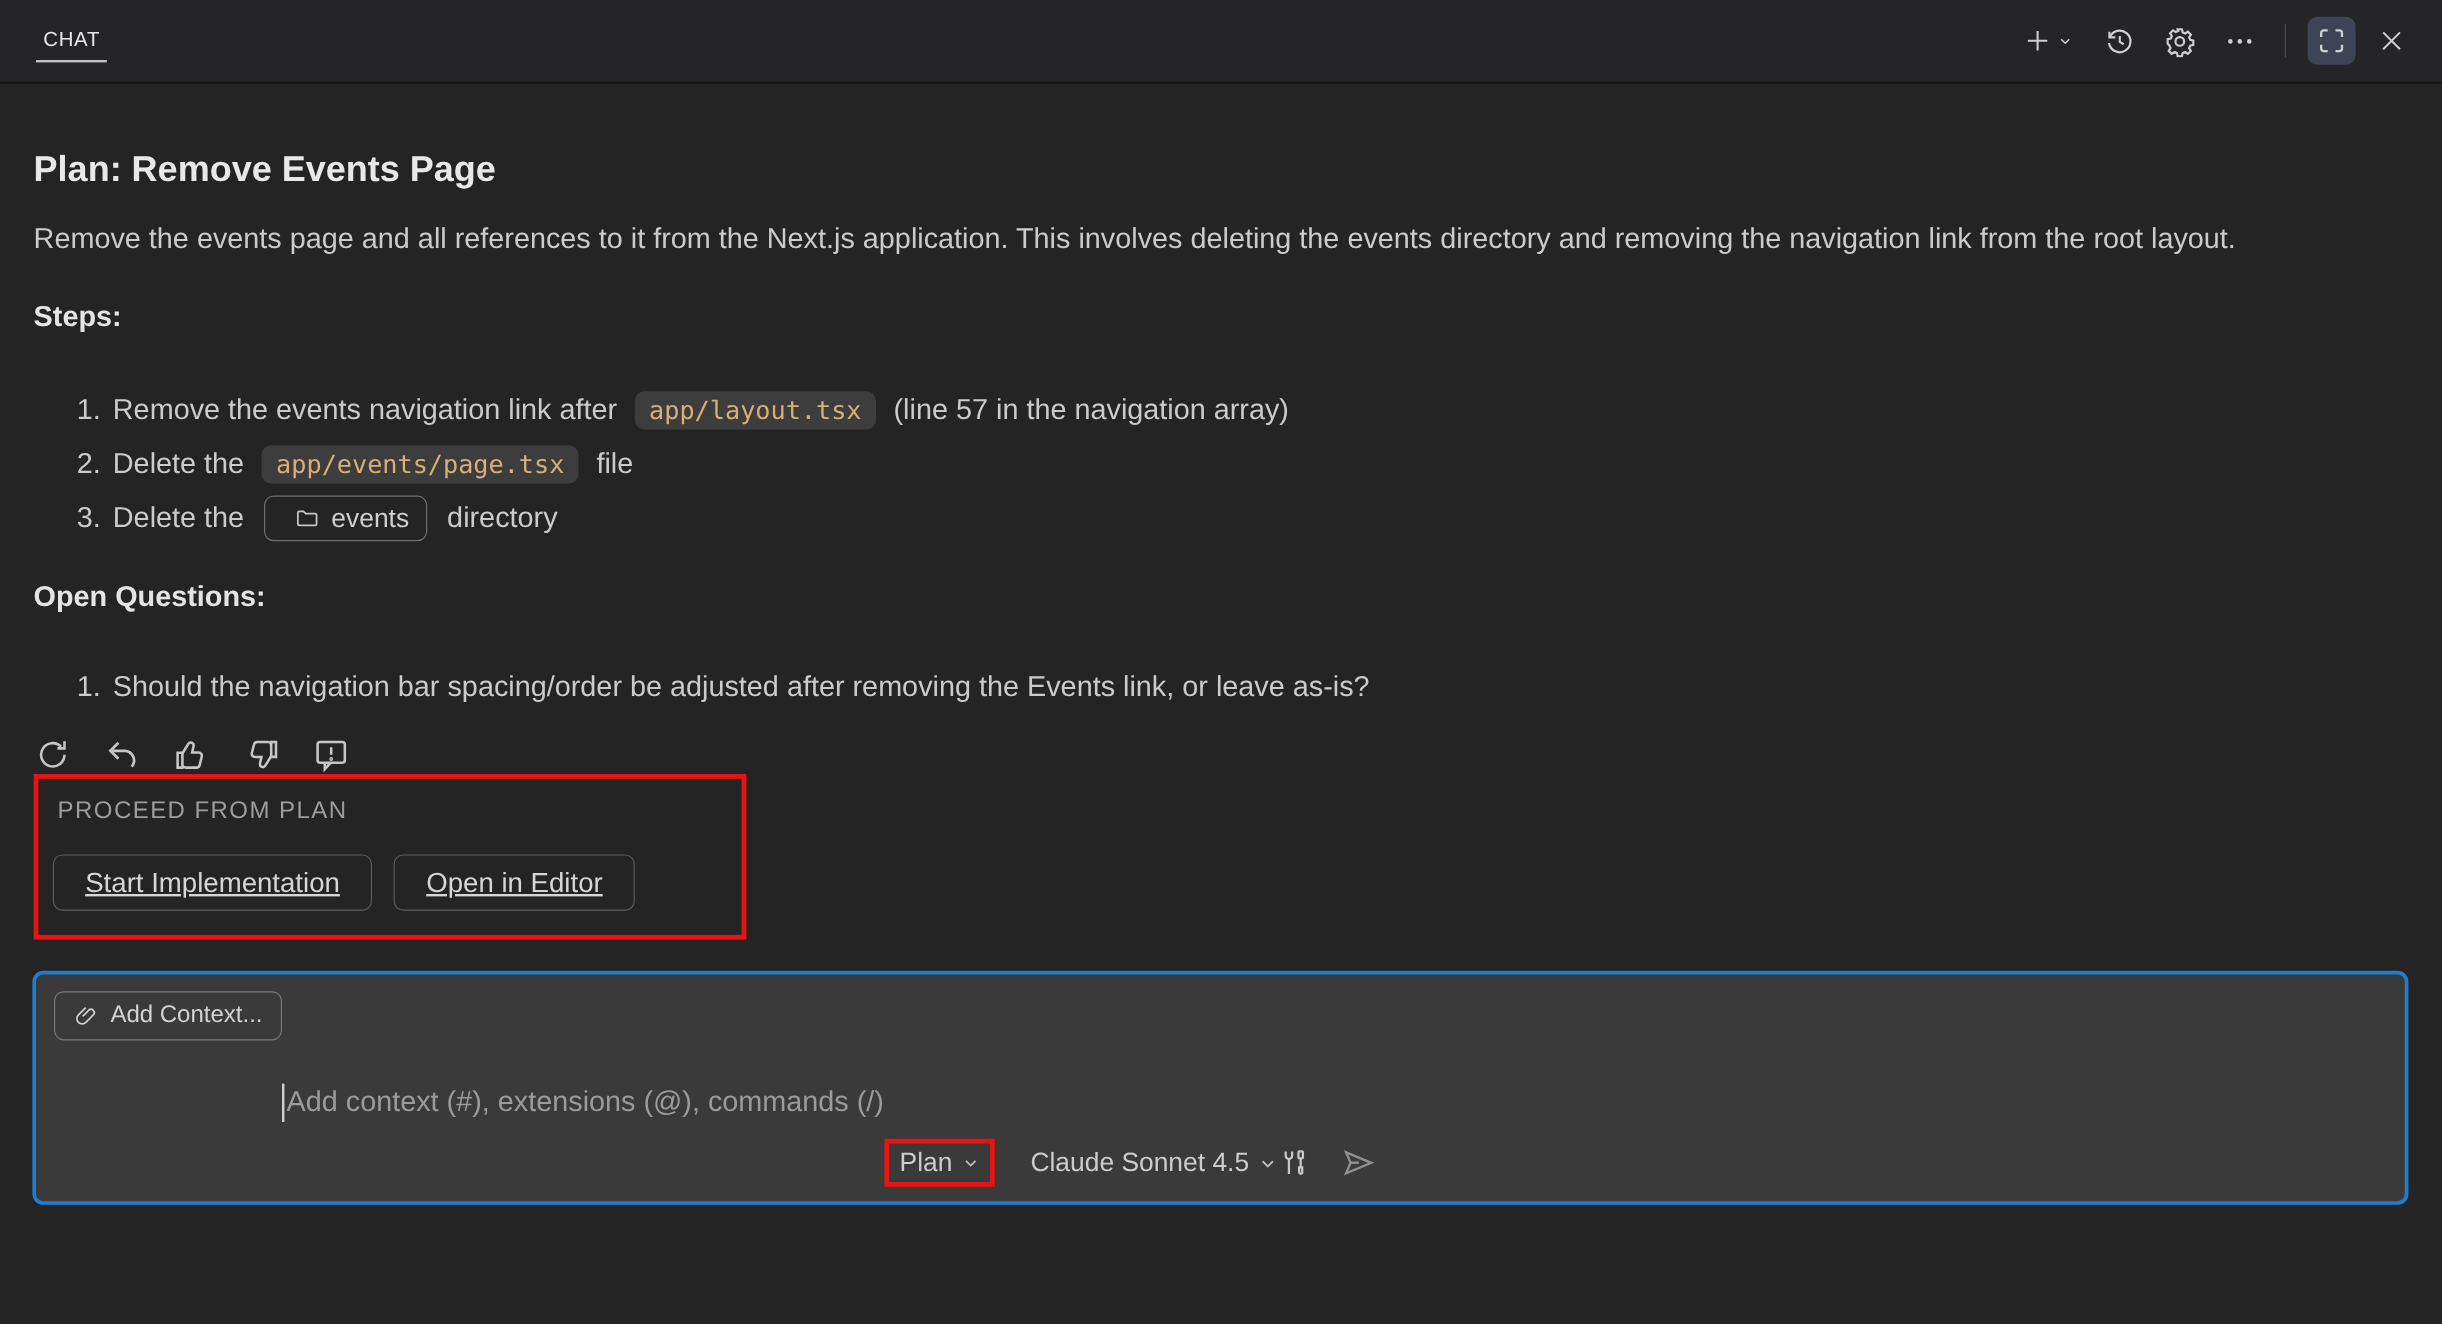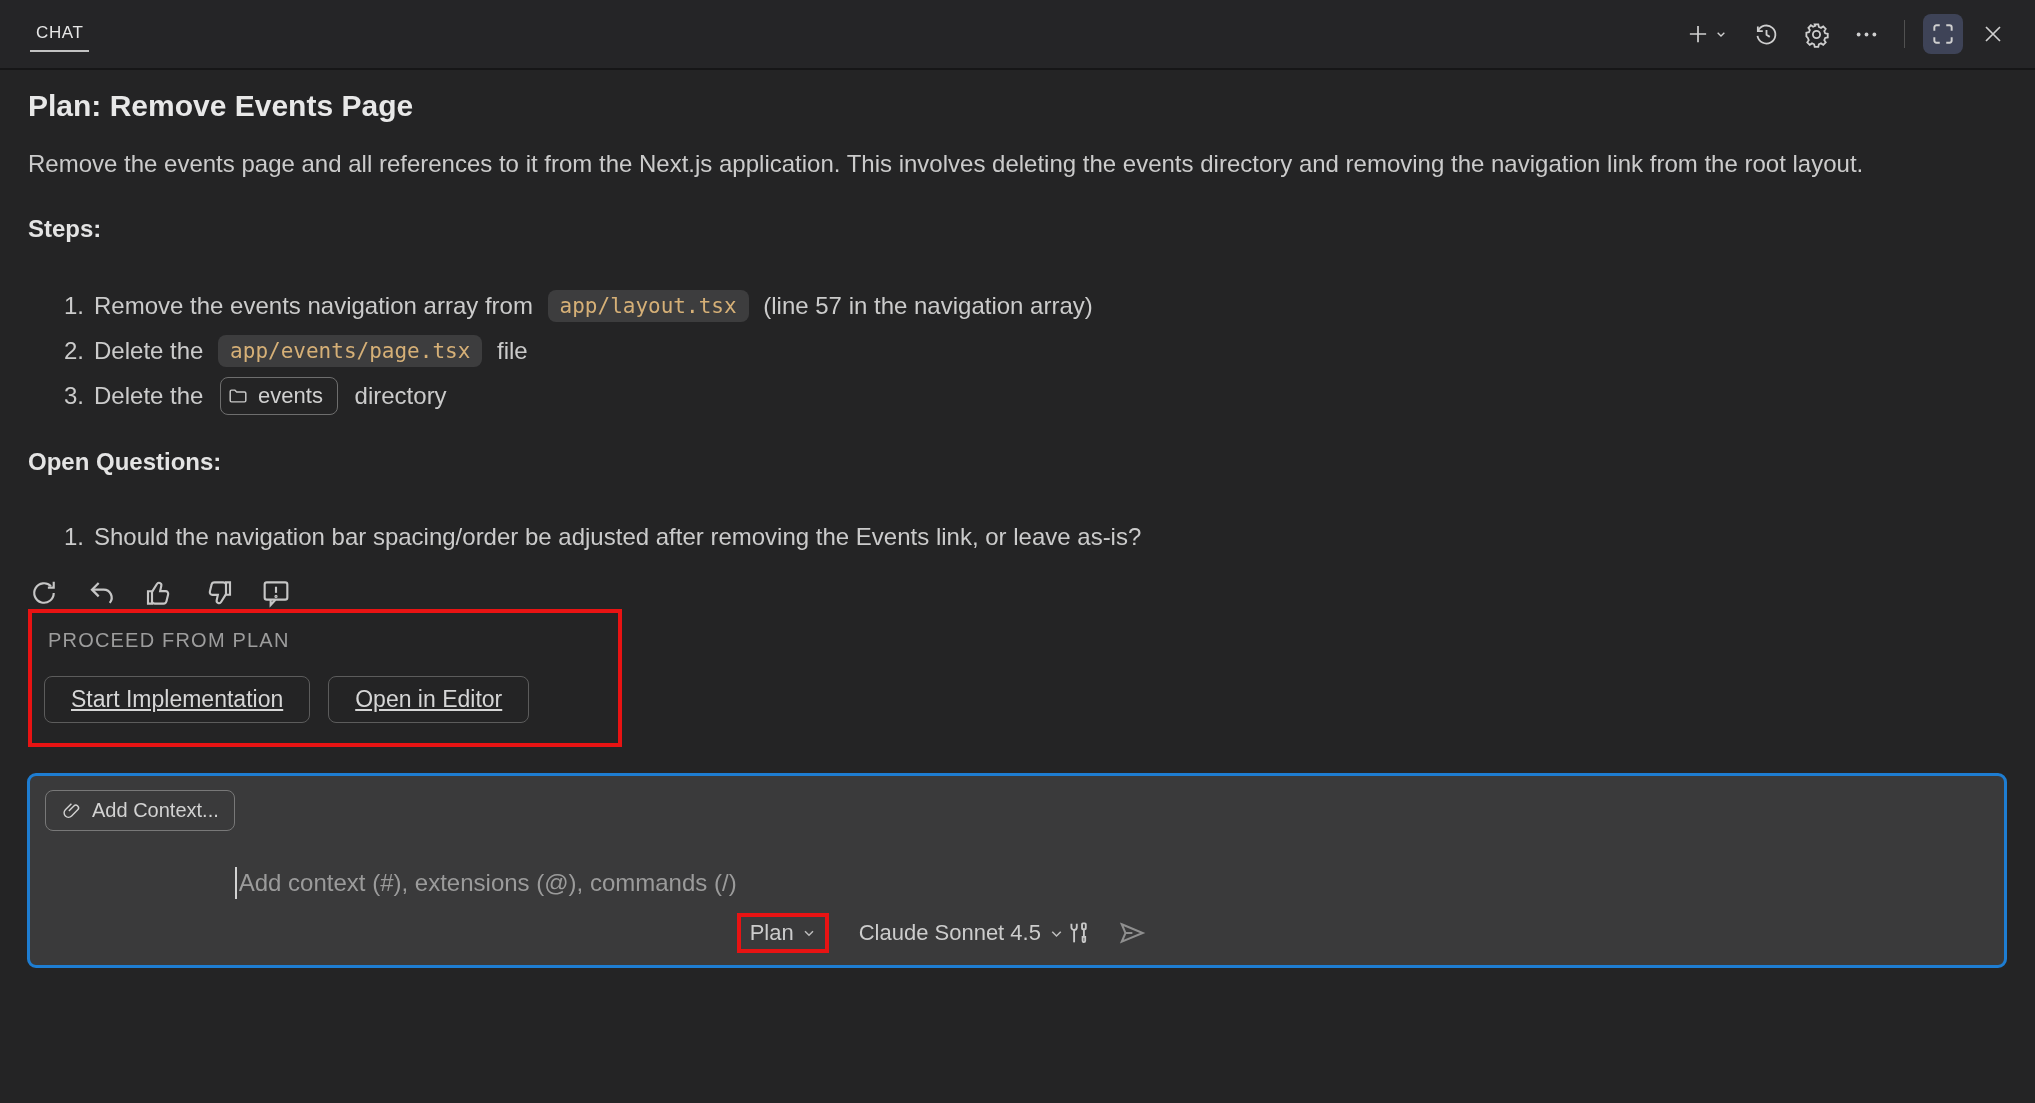--- a/index.html
+++ b/index.html
@@ -32,21 +32,21 @@
     display: flex; align-items: center; justify-content: center;
     color: #cfcfcf; cursor: pointer;
   }
   .icon-btn.split { width: 58px; gap: 2px; }
   .icon-btn.active { background: #3e4357; }
   .vsep { width: 1px; height: 28px; background: #515151; margin: 0 8px; }
 
   
   .content { padding: 0 28px; }
   h1.msg-title {
-    margin-top: 16px; font-size: 30px; font-weight: 700;
+    margin-top: 52px; font-size: 30px; font-weight: 700;
     color: #e8e8e8; line-height: 40px;
   }
   .intro { margin-top: 16px; font-size: 24px; line-height: 43px; max-width: 1975px; }
   .section-heading { margin-top: 28px; font-size: 24px; font-weight: 700; color: #e4e4e4; line-height: 32px; }
   ol.plan-list { margin-top: 38px; list-style: none; }
   ol.plan-list.questions { margin-top: 36px; }
   ol.plan-list li {
     display: flex; align-items: center; min-height: 45px;
     font-size: 24px; padding-left: 36px;
   }
@@ -54,21 +54,21 @@
   .code-chip {
     font-family: "DejaVu Sans Mono", monospace;
     font-size: 21px; color: #d6b077;
     background: #3d3d3e; border-radius: 8px;
     padding: 4px 12px; margin: 0 8px;
     white-space: nowrap;
   }
   .file-chip {
     display: inline-flex; align-items: center; gap: 9px;
     border: 1px solid #6e6e6e; border-radius: 8px;
-    padding: 5px 14px 5px 6px; margin: 0 10px;
+    padding: 5px 14px 5px 24px; margin: 0 10px;
     font-size: 22px; color: #d0d0d0; cursor: pointer;
   }
   .file-chip svg { color: #c8c8c8; }
 
   
   .feedback-row { margin-top: 18px; display: flex; align-items: center; gap: 26px; }
   .fb-icon { width: 32px; height: 32px; color: #c6c6c6; cursor: pointer; }
 
   
   .proceed-box {
@@ -192,21 +192,21 @@
 
   <h1 class="msg-title">Plan: Remove Events Page</h1>
 
   <p class="intro">Remove the events page and all references to it from the Next.js application. This involves deleting the events directory and removing the navigation link from the root layout.</p>
 
   <div class="section-heading">Steps:</div>
 
   <ol class="plan-list">
     <li>
       <span class="li-num">1.</span>
-      <span style="white-space: pre;">Remove the events navigation array from </span>
+      <span style="white-space: pre;">Remove the events navigation link after </span>
       <span class="code-chip">app/layout.tsx</span>
       <span style="white-space: pre;"> (line 57 in the navigation array)</span>
     </li>
     <li>
       <span class="li-num">2.</span>
       <span style="white-space: pre;">Delete the </span>
       <span class="code-chip">app/events/page.tsx</span>
       <span style="white-space: pre;"> file</span>
     </li>
     <li>

